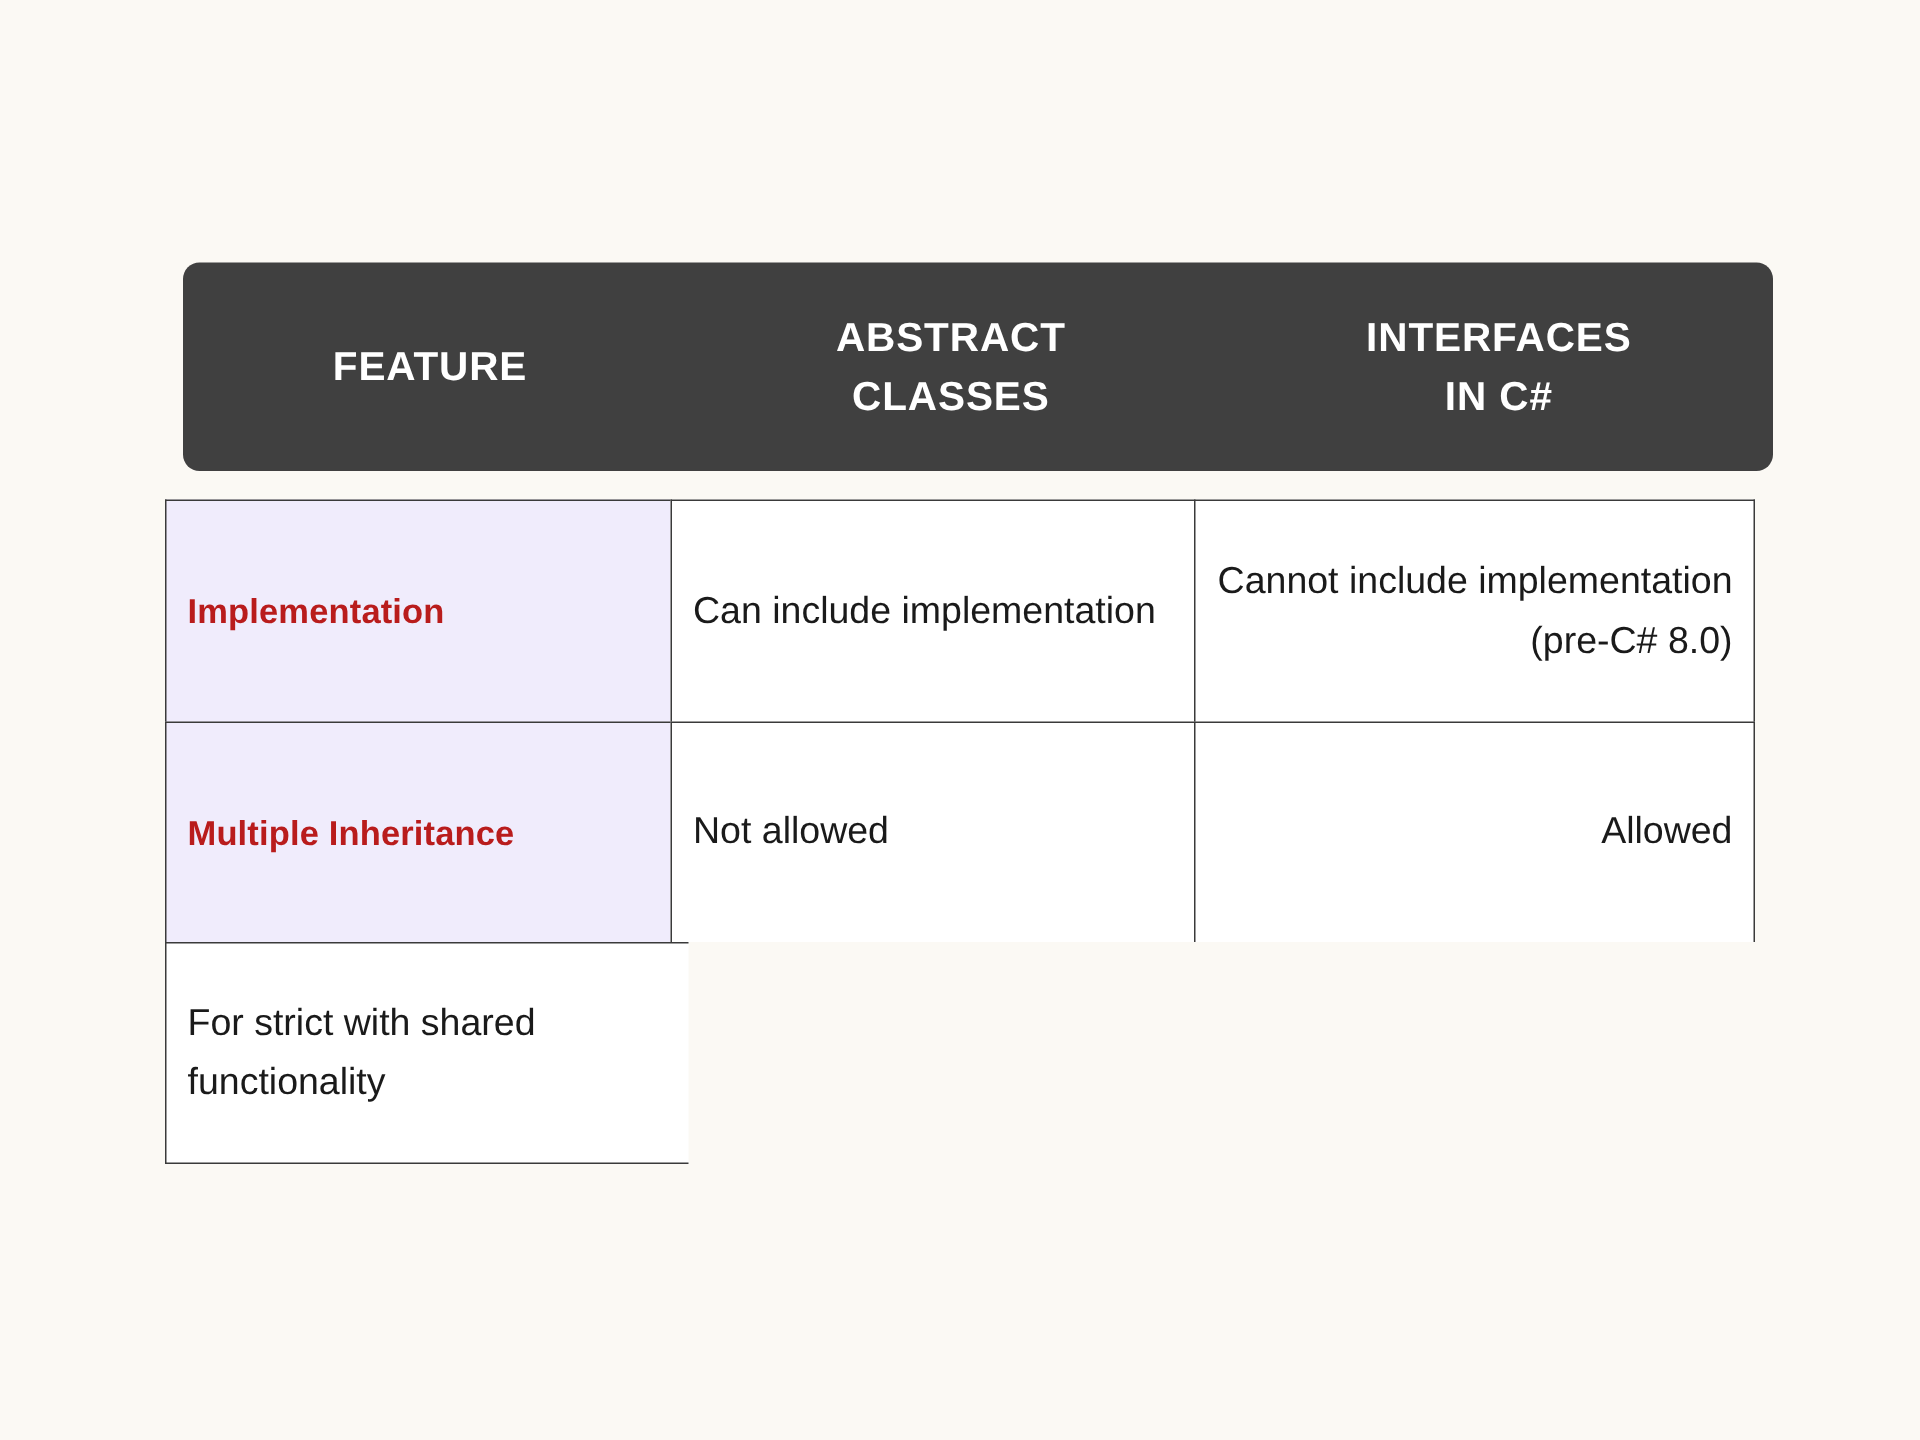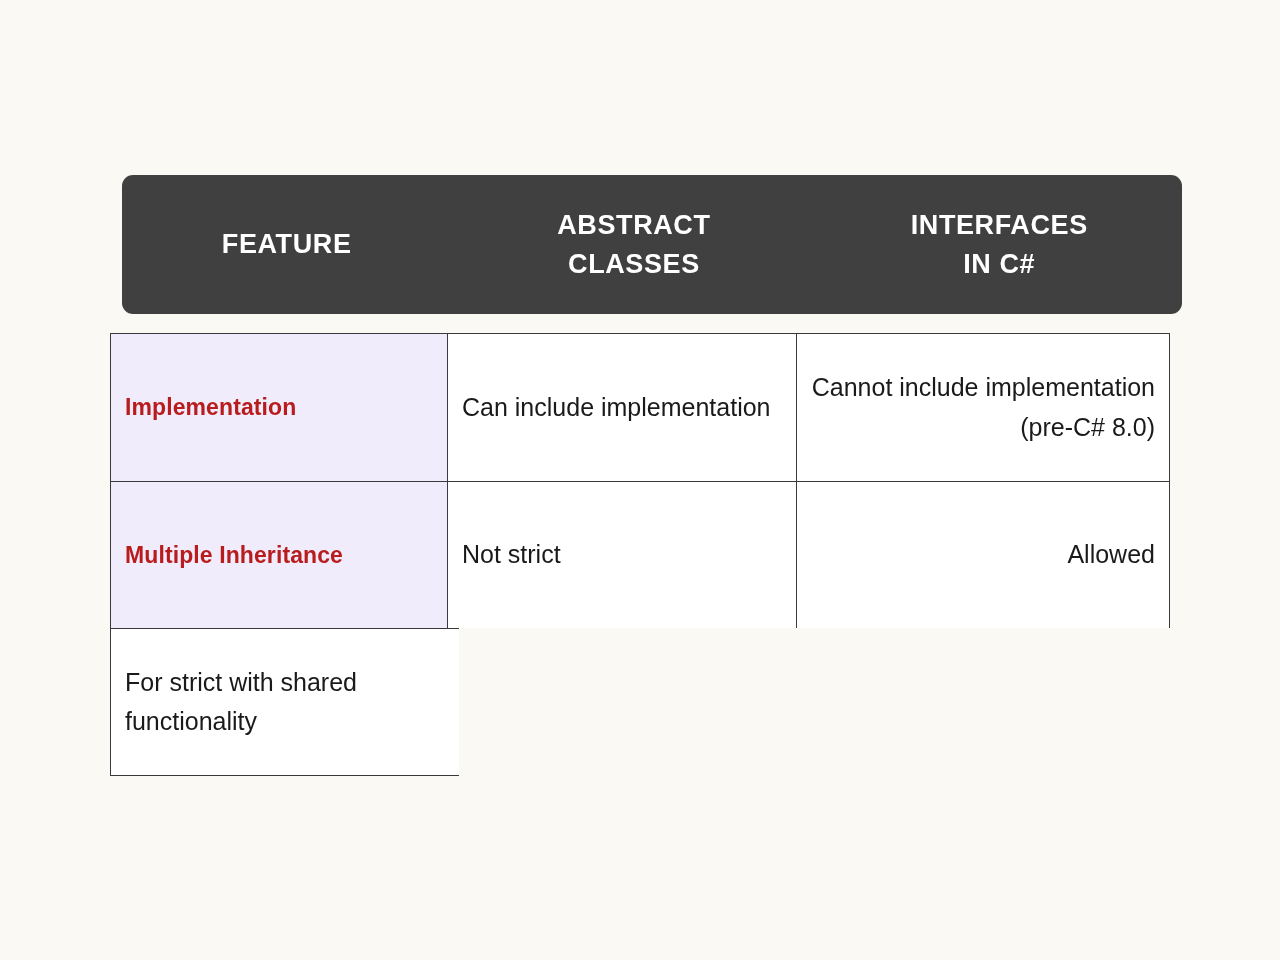--- a/index.html
+++ b/index.html
@@ -147,21 +147,21 @@
       <div class="cell c-interface last">
         <span class="cell-text">Cannot include implementation (pre-C# 8.0)</span>
       </div>
     </div>
 
     <div class="trow r2">
       <div class="cell c-feature">
         <span class="cell-text">Multiple Inheritance</span>
       </div>
       <div class="cell c-abstract">
-        <span class="cell-text">Not strict</span>
+        <span class="cell-text">Not allowed</span>
       </div>
       <div class="cell c-interface last">
         <span class="cell-text">Allowed</span>
       </div>
     </div>
 
     <div class="trow r3">
       <div class="cell c-abstract">
         <span class="cell-text">For strict with shared functionality</span>
       </div>

